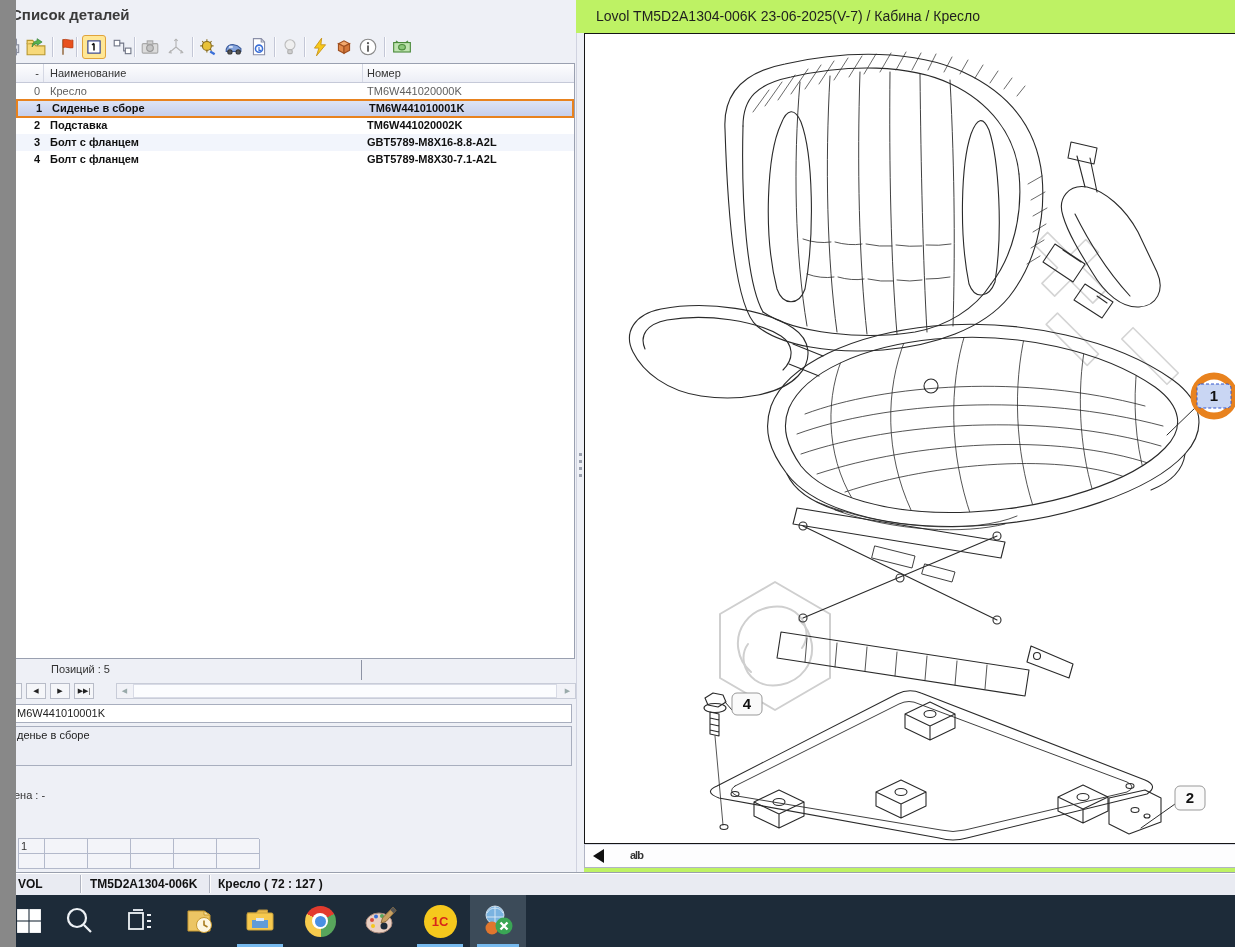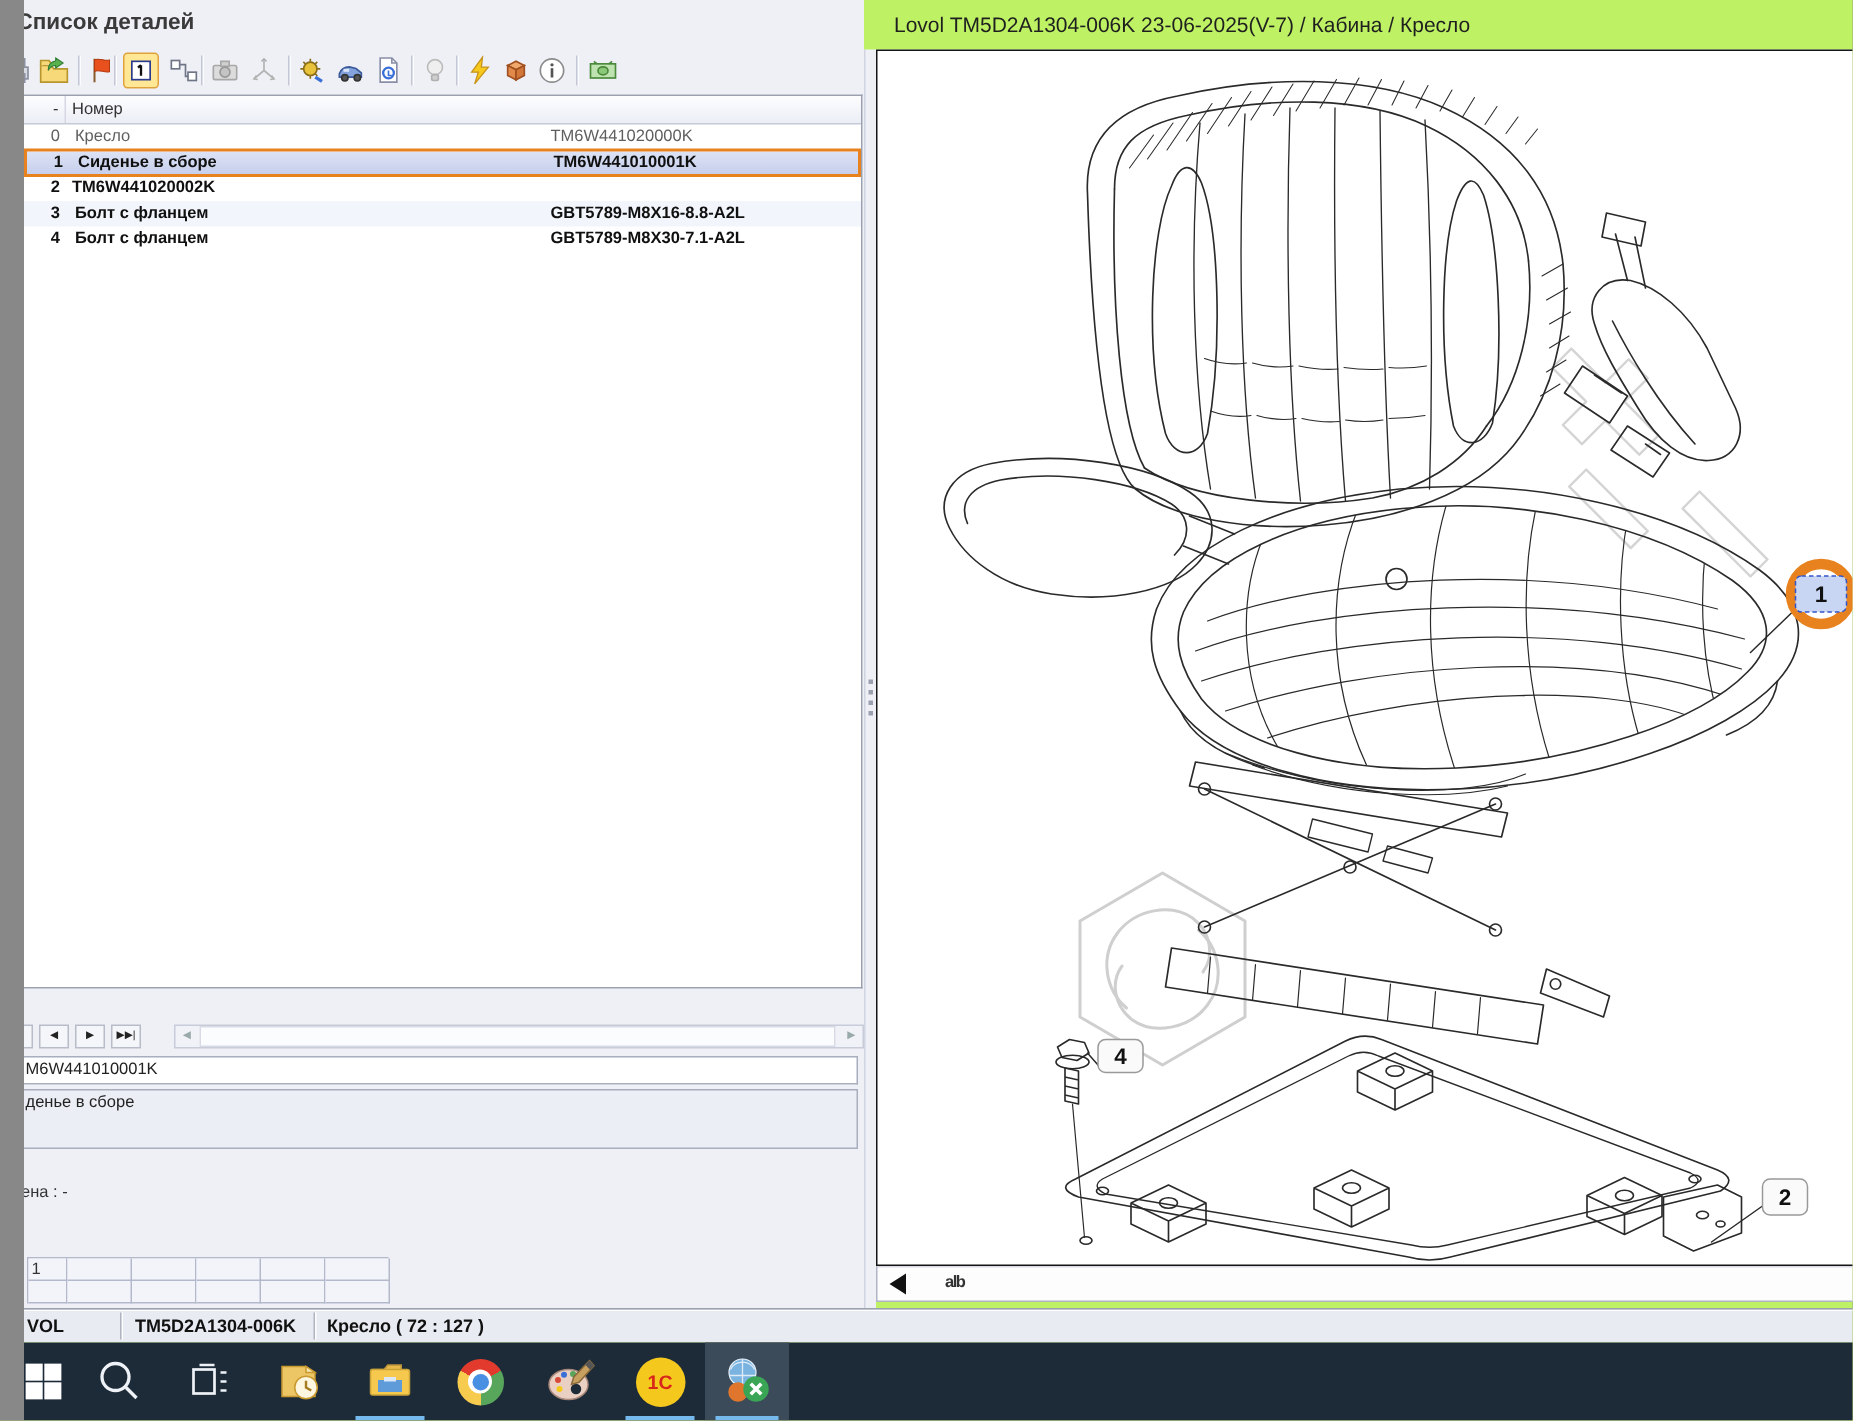--- a/index.html
+++ b/index.html
@@ -196,48 +196,54 @@
             <rect x="1.5" y="5" width="15" height="8.5" fill="#bfe3b0" stroke="#4a8a3a"></rect>
             <ellipse cx="9" cy="9.2" rx="3" ry="2.4" fill="#8cc87a" stroke="#4a8a3a"></ellipse>
             <path d="M3.5 3.5l2 1.5M14.5 3.5l-2 1.5" stroke="#4a8a3a"></path>
           </svg>
         </span>
     </div>
 
     <div class="ptable">
       <div class="thead">
         <div class="c0">-</div>
+        <div class="c1">Наименование</div>
         <div class="c2">Номер</div>
       </div>
       <div class="trow plain">
         <div class="c0">0</div>
         <div class="c1">Кресло</div>
         <div class="c2">TM6W441020000K</div>
       </div>
       <div class="trow sel">
         <div class="c0">1</div>
         <div class="c1">Сиденье в сборе</div>
         <div class="c2">TM6W441010001K</div>
       </div>
       <div class="trow">
         <div class="c0">2</div>
+        <div class="c1">Подставка</div>
         <div class="c2">TM6W441020002K</div>
       </div>
       <div class="trow alt">
         <div class="c0">3</div>
         <div class="c1">Болт с фланцем</div>
         <div class="c2">GBT5789-M8X16-8.8-A2L</div>
       </div>
       <div class="trow">
         <div class="c0">4</div>
         <div class="c1">Болт с фланцем</div>
         <div class="c2">GBT5789-M8X30-7.1-A2L</div>
       </div>
     </div>
 
+    <div class="pos-row">
+      <div class="pos-label">Позиций : 5</div>
+      <div class="pos-div"></div>
+    </div>
 
     <div class="nav-row">
       <div class="navbtn" style="left:-14px">|◀</div>
       <div class="navbtn" style="left:10px">◀</div>
       <div class="navbtn" style="left:34px">▶</div>
       <div class="navbtn" style="left:58px">▶▶|</div>
       <div class="hscroll">
         <div class="hs-arrow" style="left:0">◀</div>
         <div class="hs-thumb"></div>
         <div class="hs-arrow" style="right:0">▶</div>

